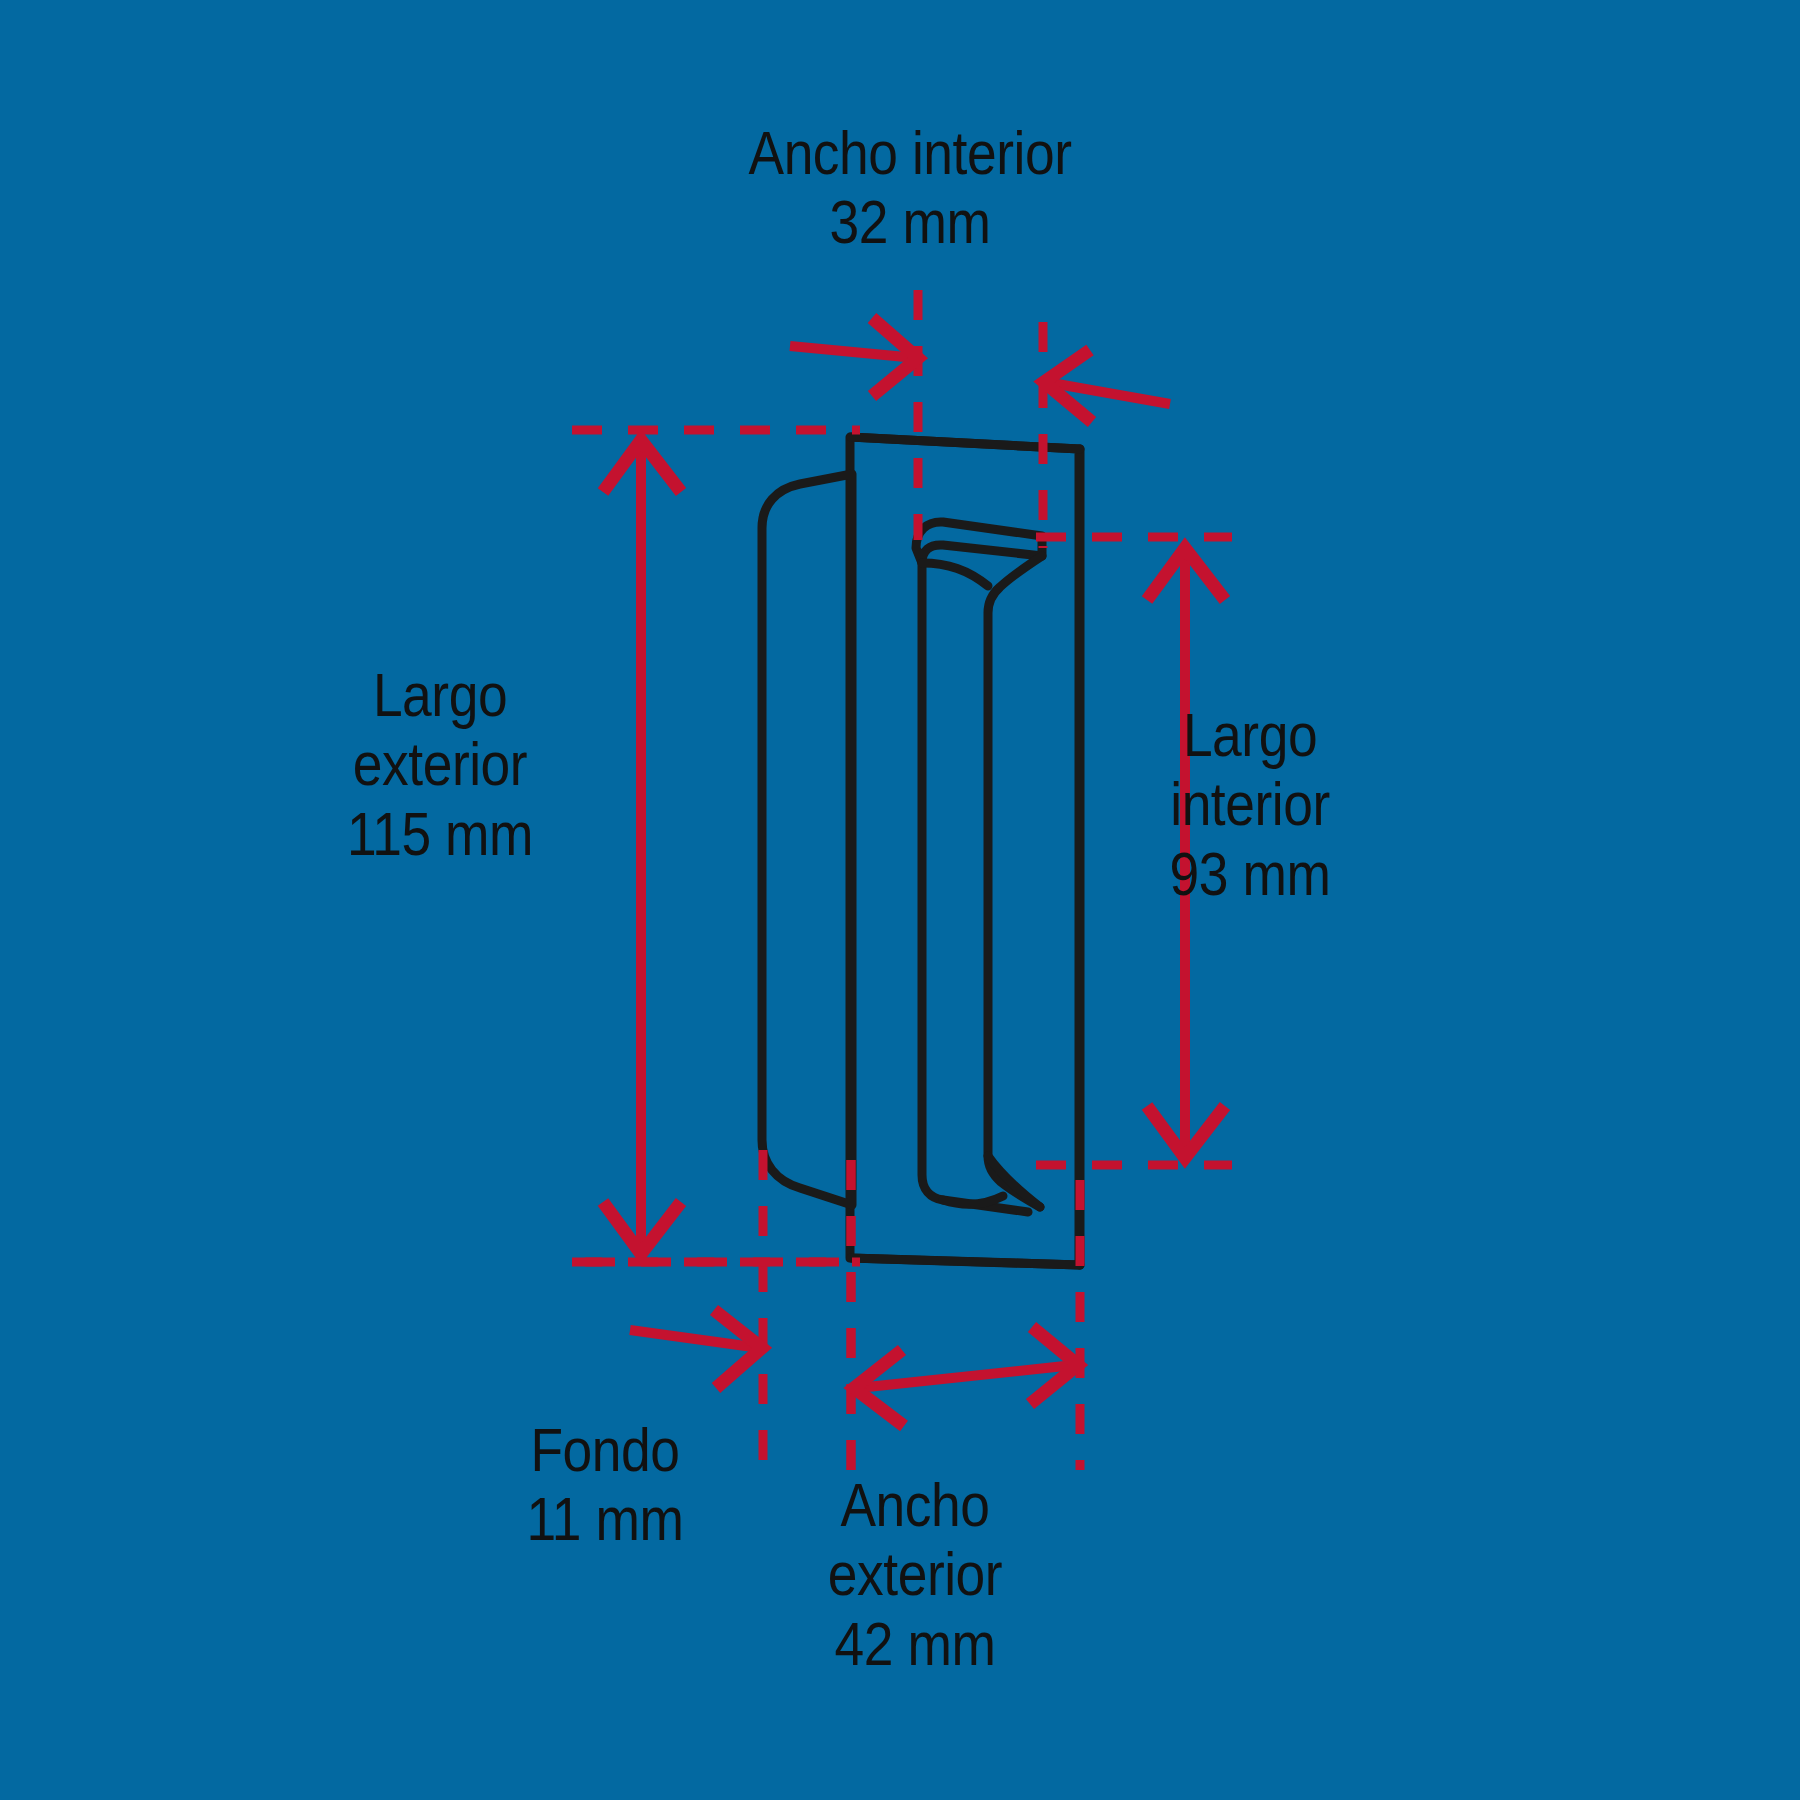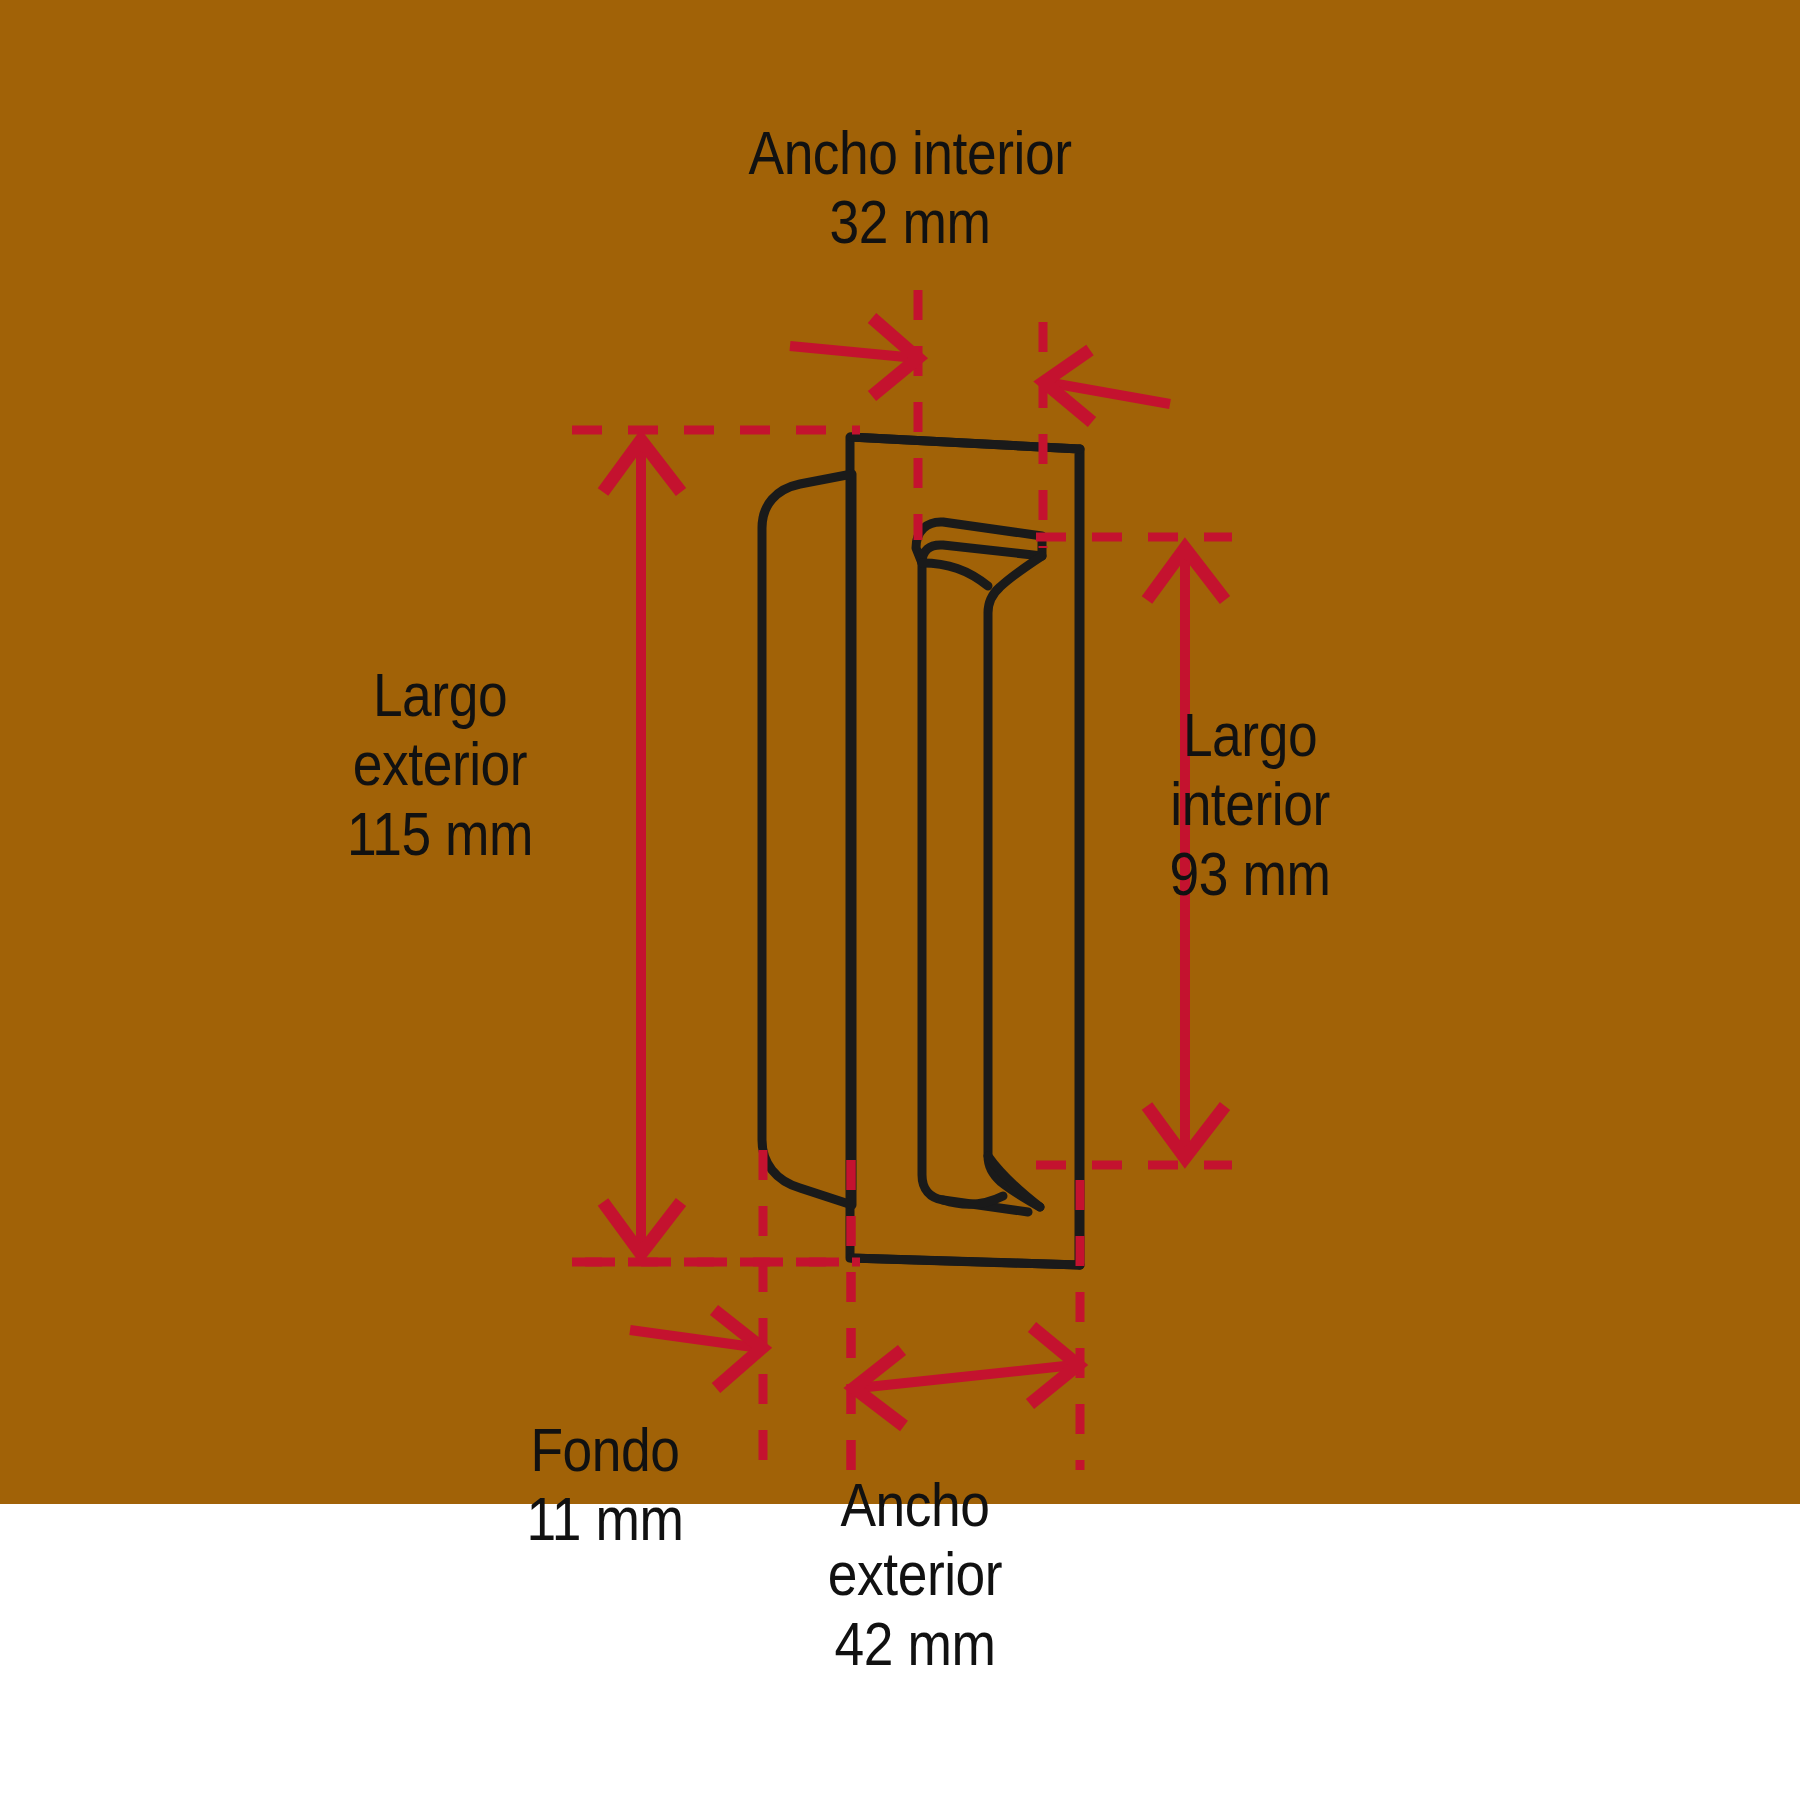--- a/index.html
+++ b/index.html
@@ -9,22 +9,22 @@
   }
   body {
     width: 1800px;
     height: 1800px;
     font-family: "Liberation Sans", sans-serif;
     overflow: hidden;
   }
   #stage {
     position: relative;
     width: 1800px;
-    height: 1504px;
-    background: #a16207;
+    height: 1800px;
+    background: #0369a1;
   }
   #diagram {
     position: absolute;
     inset: 0;
     width: 1800px;
     height: 1800px;
     display: block;
   }
   .dim-label {
     position: absolute;

